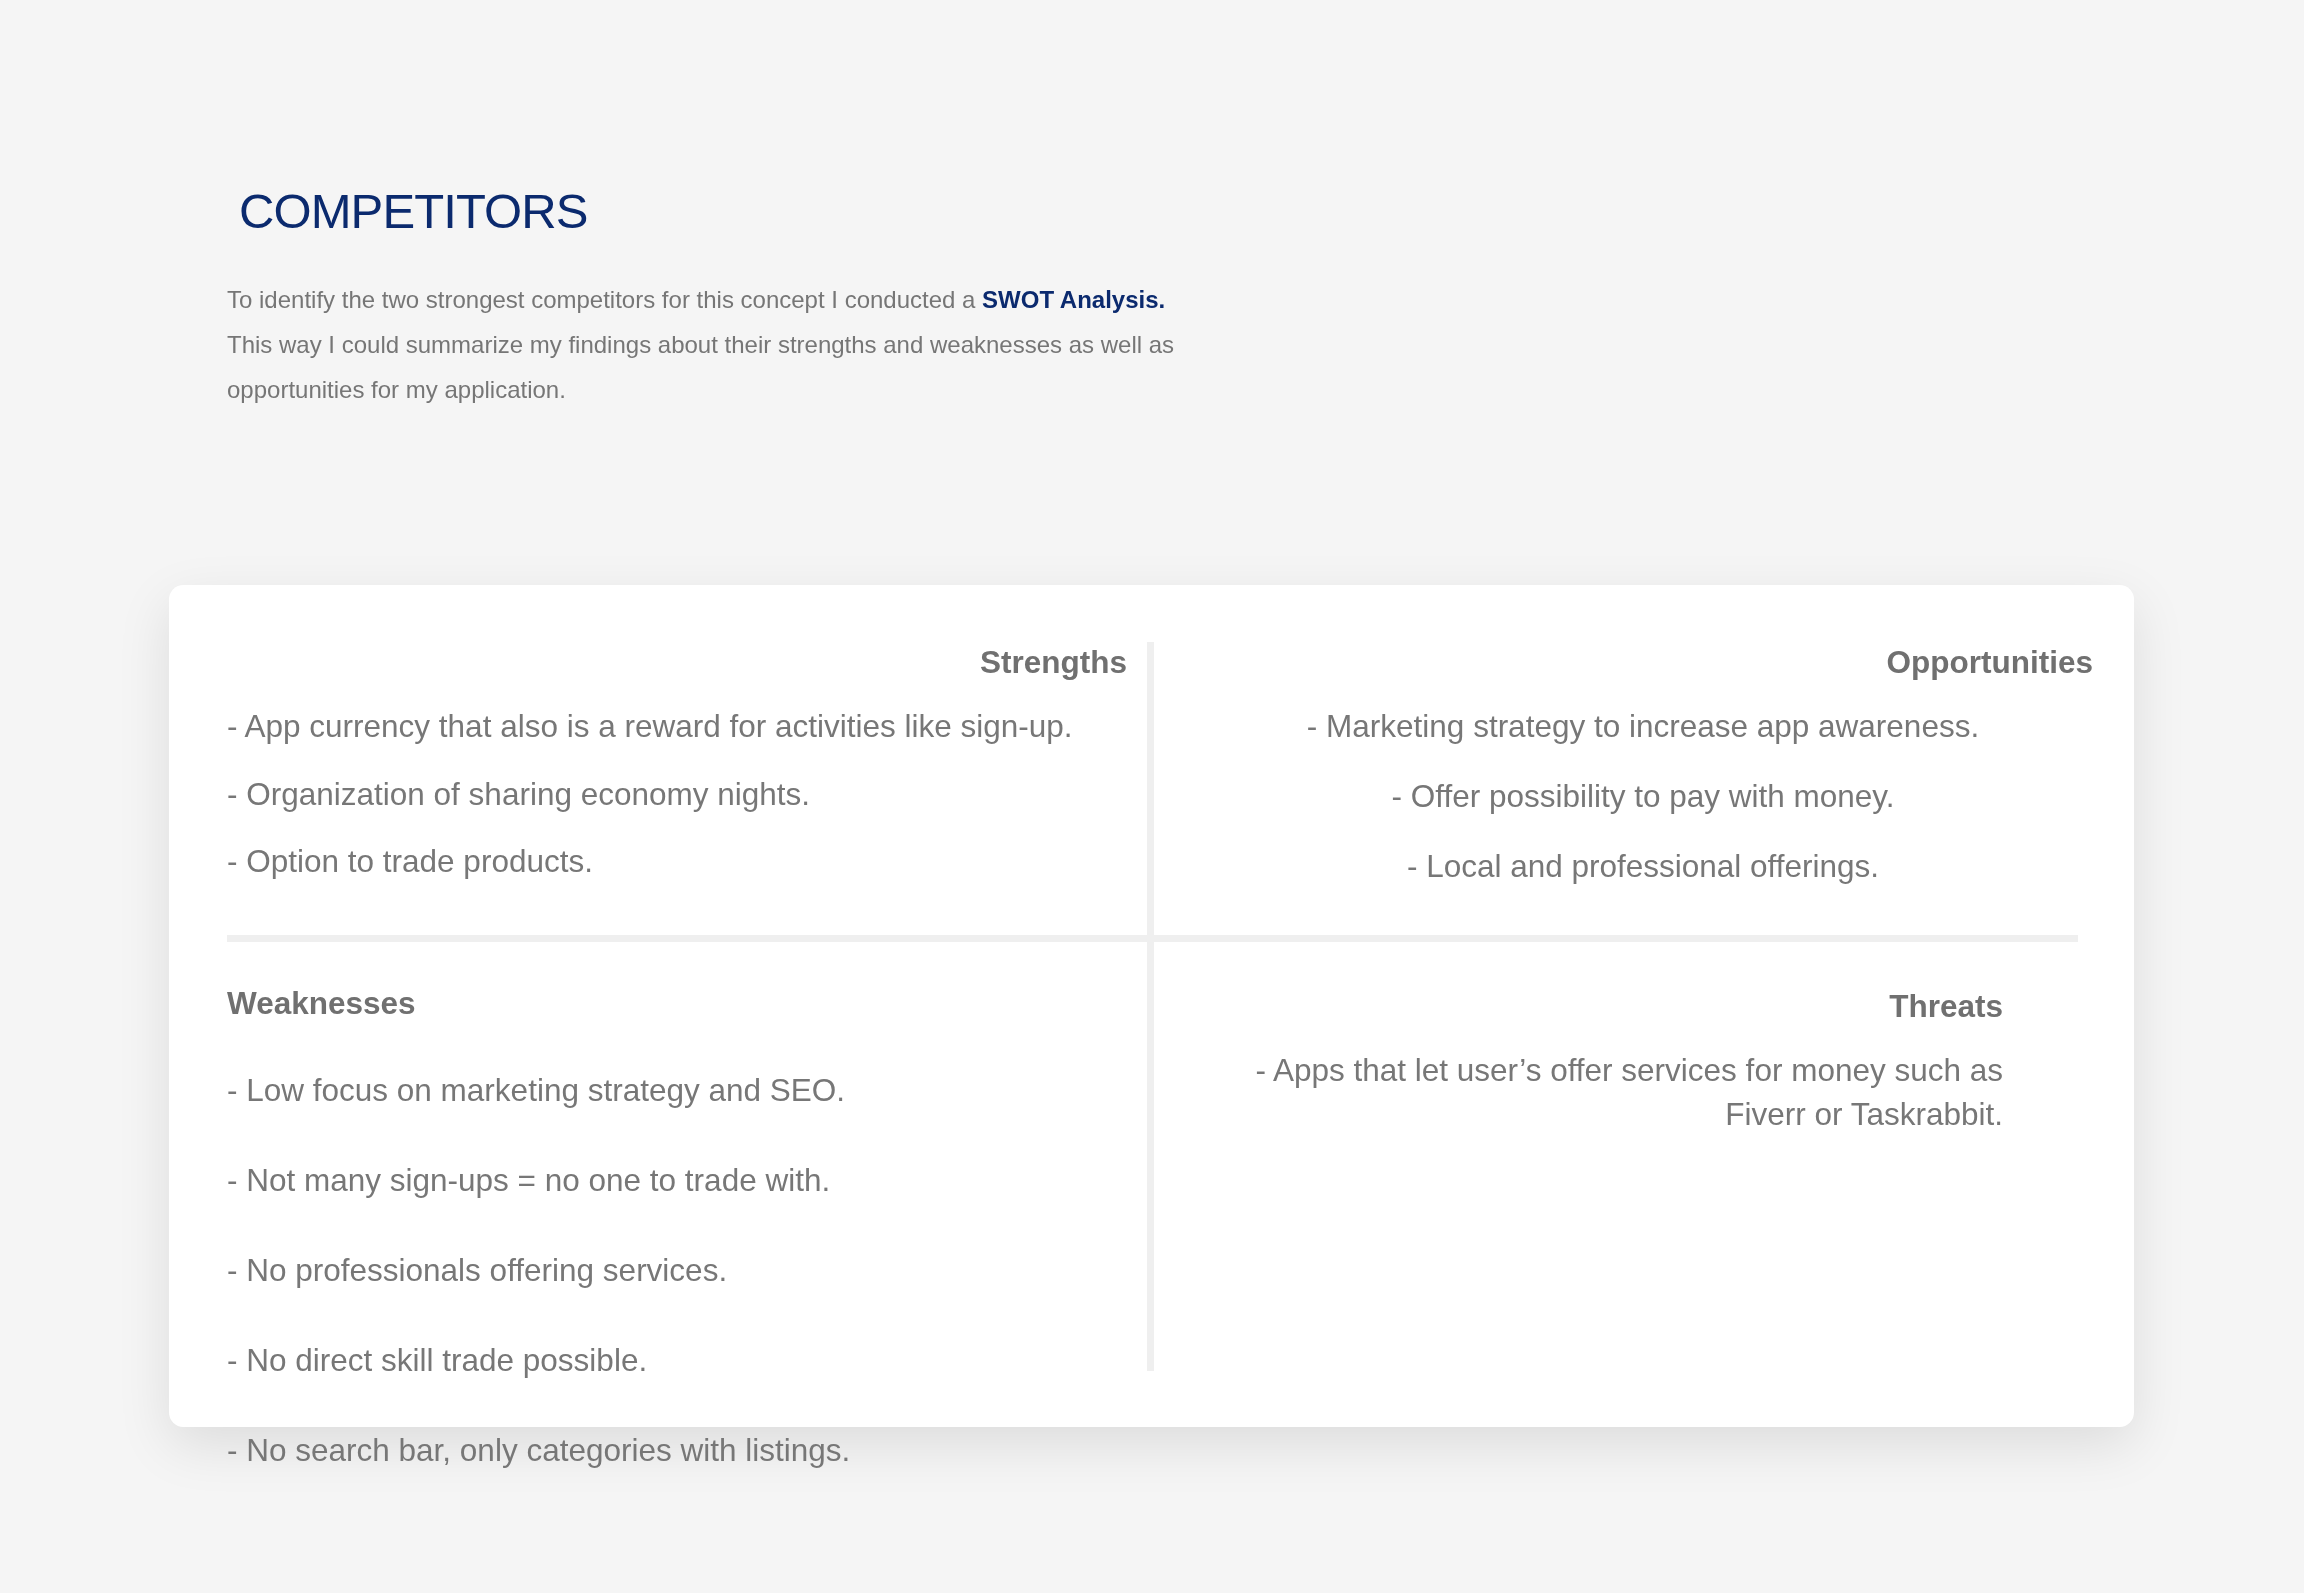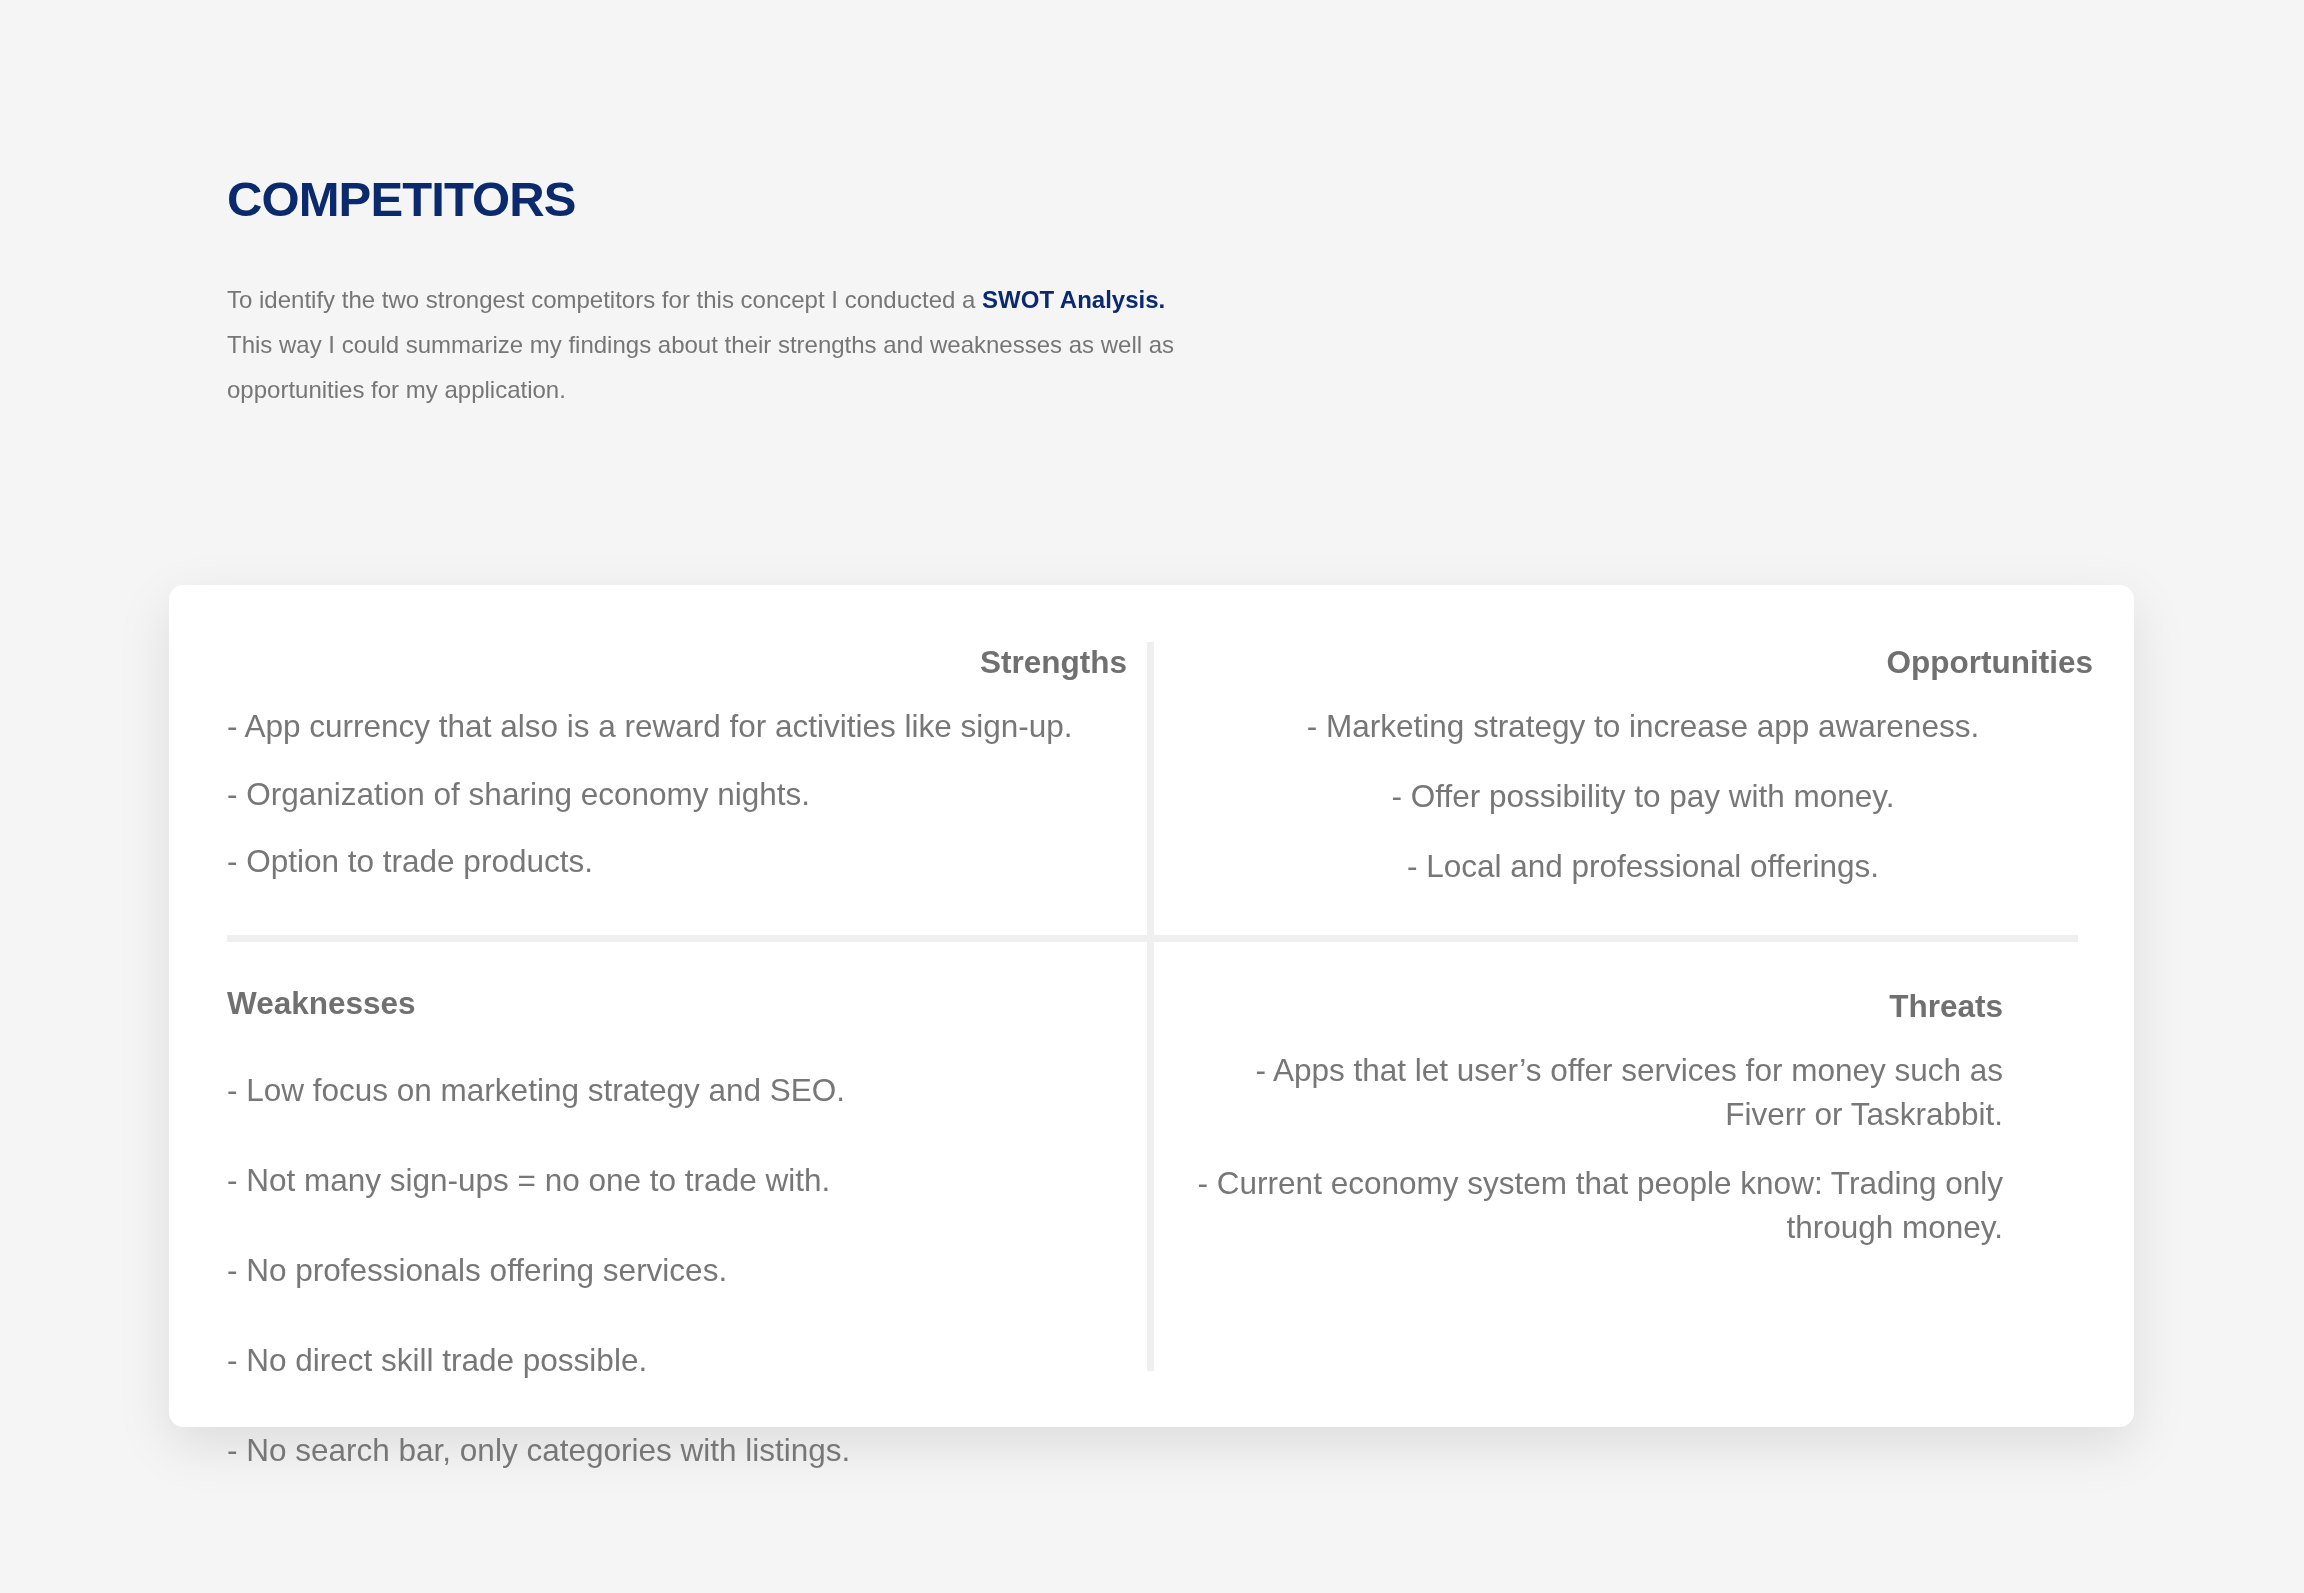--- a/index.html
+++ b/index.html
@@ -1,17 +1,17 @@
 <!DOCTYPE html>
 <html style="font-size:14.4px"><head>
 <meta charset="utf-8">
 <style>
   html,body{margin:0;padding:0;}
   body{width:2304px;height:1593px;background:#f5f5f5;position:relative;overflow:hidden;font-family:"Liberation Sans","DejaVu Sans",sans-serif;color:#727272;}
-  .title{position:absolute;left:227px;top:171px;font-size:49px;font-weight:bold;color:#0b2a6e;letter-spacing:-0.9px;margin:0;}
+  .title{position:absolute;left:227px;top:171px;font-size:49px;font-weight:normal;color:#0b2a6e;letter-spacing:-0.9px;margin:12px;}
   .intro{position:absolute;left:227px;top:277px;width:990px;font-size:24px;line-height:45px;color:#767676;margin:0;}
   .intro b{color:#0b2a6e;}
   .card{position:absolute;left:169px;top:585px;width:1965px;height:842px;background:#fff;border-radius:14.4px;box-shadow:0 18px 54px rgba(0,0,0,0.10);}
   .vline{position:absolute;left:978px;top:57px;width:7.2px;height:729px;background:#efefef;}
   .hline{position:absolute;left:58px;top:350px;width:1851px;height:7.2px;background:#efefef;}
   .quad{position:absolute;width:900px;}
   .quad h3{margin:0;font-size:31.5px;font-weight:bold;color:#707070;}
   .quad ul{list-style:none;margin:0;padding:0;}
   .quad li{font-size:31.5px;line-height:44px;color:#777;padding-left:22.5px;text-indent:-22.5px;}
   .q-s{left:58px;top:59px;}
@@ -61,17 +61,16 @@
       <li>- No professionals offering services.</li>
       <li>- No direct skill trade possible.</li>
       <li>- No search bar, only categories with listings.</li>
     </ul>
   </div>
 
   <div class="quad q-t" style="width:810px;text-align:right;">
     <h3>Threats</h3>
     <ul>
       <li>- Apps that let user’s offer services for money such as Fiverr or Taskrabbit.</li>
-      <li>- Current economy system that people know: Trading only through money.</li>
     </ul>
   </div>
 </div>
 
 
 </body></html>

